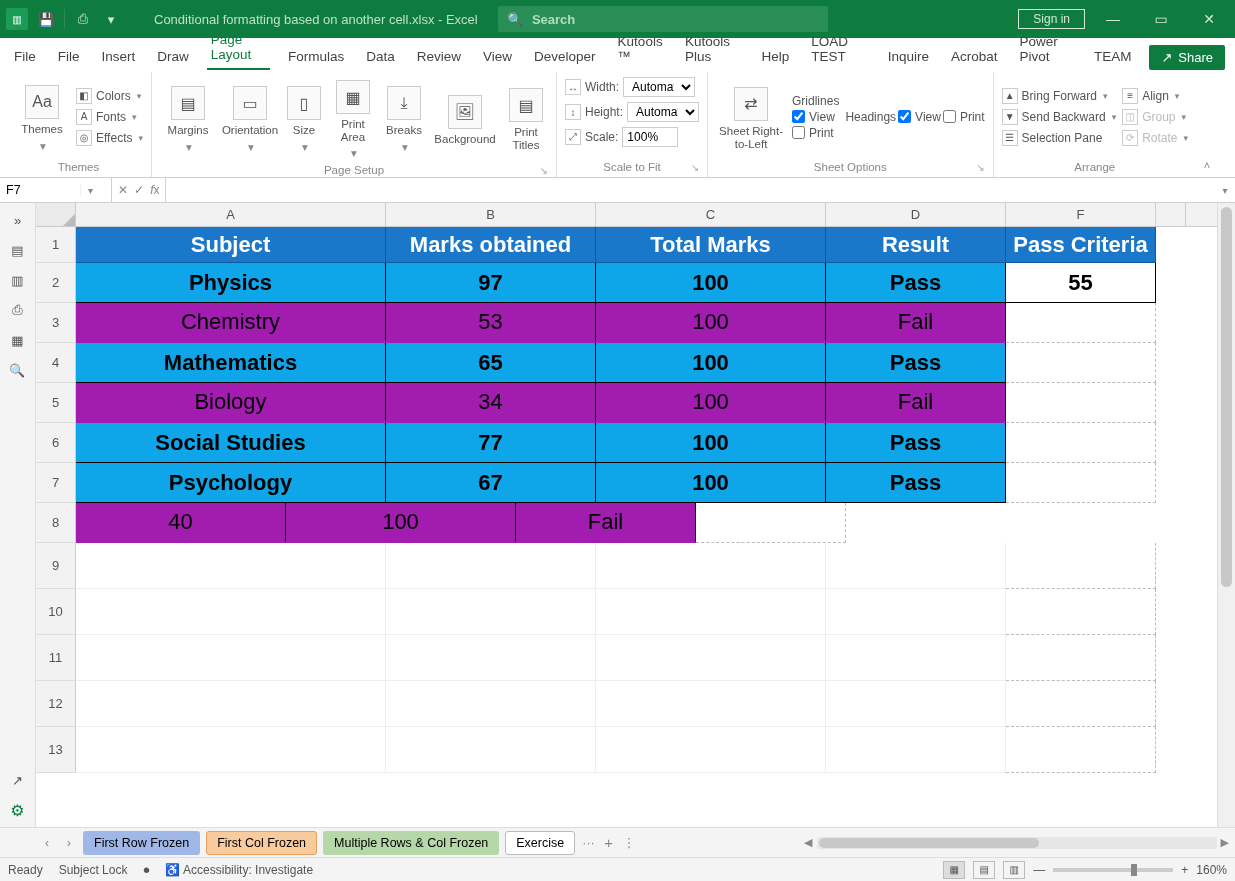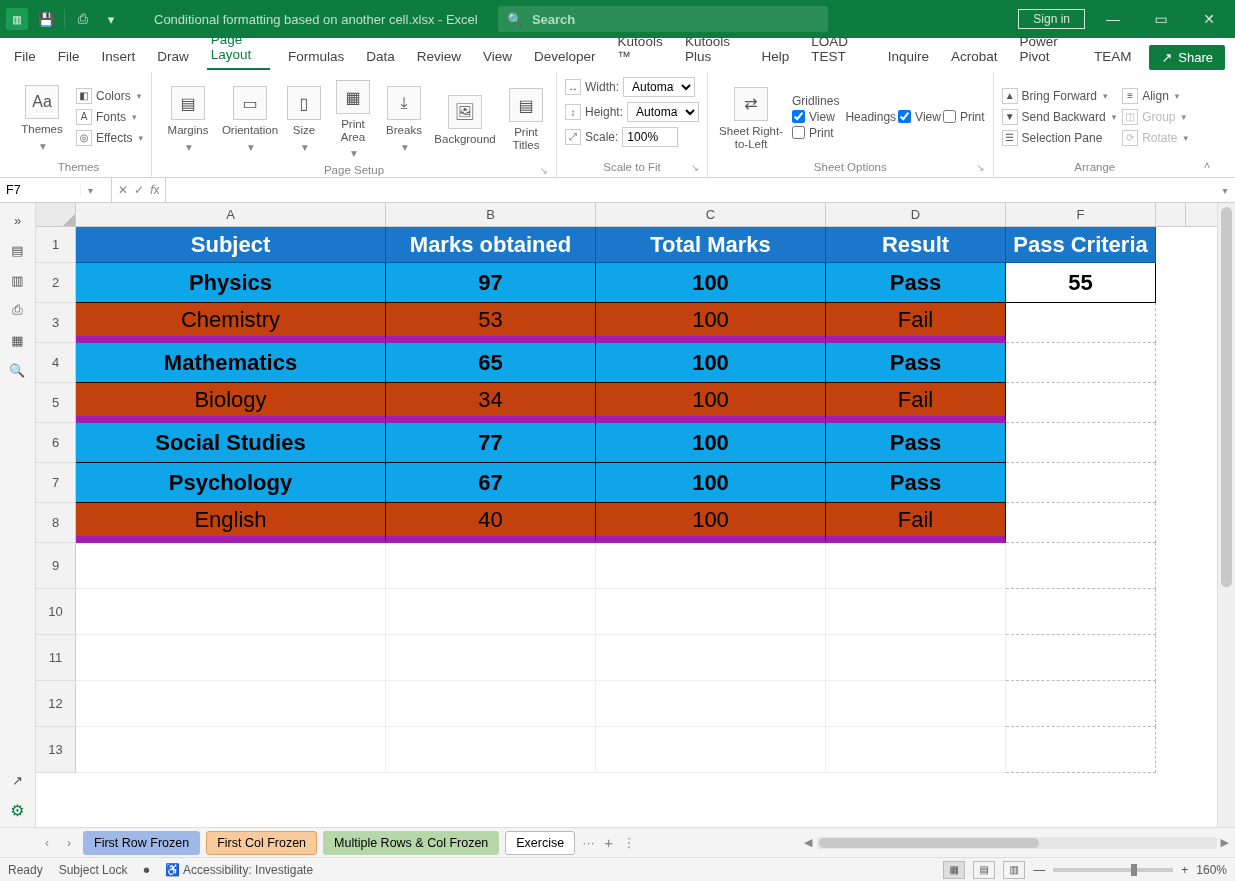--- a/index.html
+++ b/index.html
@@ -63,21 +63,21 @@
   .corner { width:40px; border-right:1px solid #ccc; background:#eaeaea; display:flex; align-items:flex-end; justify-content:flex-end; cursor:pointer;}
   .corner svg { width:12px; height:12px;}
   .ch { border-right:1px solid #ccc; text-align:center; font-size:13px; color:#555; display:flex; align-items:center; justify-content:center; cursor:pointer; background:#f2f2f2;}
   .rows { display:flex; flex-direction:column; flex:1; }
   .row { display:flex; }
   .rh { width:40px; background:#f2f2f2; border-right:1px solid #ccc; border-bottom:1px solid #ddd; text-align:center; font-size:13px; color:#555; display:flex; align-items:center; justify-content:center; cursor:pointer;}
   .cell { border-right:1px solid #d5d5d5; border-bottom:1px solid #d5d5d5; display:flex; align-items:center; justify-content:center; font-size:22px; font-weight:600; color:#000; }
   .cell.std { border-right:1px solid #eee; border-bottom:1px solid #eee;}
   .hdr .cell.hd { background:#1a77c9; color:#fff; font-weight:700; font-size:22px; border-right:1px solid #0e5aa0; border-bottom:1px solid #0e5aa0;}
   .pass .cell.d { background:#0ea5e9; border-right:1px solid #000; border-bottom:1px solid #000;}
-  .fail .cell.d { background:#c2410c; border-right:1px solid #000; border-bottom:7px solid #a21caf; font-weight:400;}
+  .fail .cell.d { background:#a21caf; border-right:1px solid #000; border-bottom:3px solid #a21caf; font-weight:400;}
   .hdr .cell.hd, .pass .cell.d, .fail .cell.d { }
   .cell.pcrit { font-weight:700; background:#fff; border-right:1px solid #000; border-bottom:1px solid #000;}
   .row .cell.f-dash { border-right:1px dashed #bbb; border-bottom:1px dashed #bbb;}
 
   .wA { width:310px;} .wB { width:210px;} .wC { width:230px;} .wD { width:180px;} .wF { width:150px;} .wRest{ width:30px;}
 
   .vscroll { position:absolute; right:0; top:0; bottom:0; width:18px; background:#f0f0f0; border-left:1px solid #ddd;}
   .vscroll .thumb { position:absolute; top:4px; left:3px; right:3px; height:380px; background:#c8c8c8; border-radius:6px; cursor:pointer;}
 
   
@@ -412,21 +412,20 @@
         <div class="row pass" style="height: 40px;">
           <div class="rh" style="height: 100%;">7</div>
           <div class="cell d wA" style="height: 100%;">Psychology</div>
           <div class="cell d wB" style="height: 100%;">67</div>
           <div class="cell d wC" style="height: 100%;">100</div>
           <div class="cell d wD" style="height: 100%;">Pass</div>
           <div class="cell std f-dash wF" style="height: 100%; background: rgb(255, 255, 255);"></div>
         </div>
         <div class="row fail" style="height: 40px;">
           <div class="rh" style="height: 100%;">8</div>
-          <div class="cell d wA" style="height: 100%; font-weight: 400;">English</div>
           <div class="cell d wB" style="height: 100%;">40</div>
           <div class="cell d wC" style="height: 100%;">100</div>
           <div class="cell d wD" style="height: 100%;">Fail</div>
           <div class="cell std f-dash wF" style="height: 100%; background: rgb(255, 255, 255);"></div>
         </div>
         <div class="row" style="height: 46px;">
           <div class="rh" style="height: 100%;">9</div>
           <div class="cell std wA" style="height: 100%; border-right: 1px solid rgb(238, 238, 238); border-bottom: 1px solid rgb(238, 238, 238);"></div>
           <div class="cell std wB" style="height: 100%; border-right: 1px solid rgb(238, 238, 238); border-bottom: 1px solid rgb(238, 238, 238);"></div>
           <div class="cell std wC" style="height: 100%; border-right: 1px solid rgb(238, 238, 238); border-bottom: 1px solid rgb(238, 238, 238);"></div>

